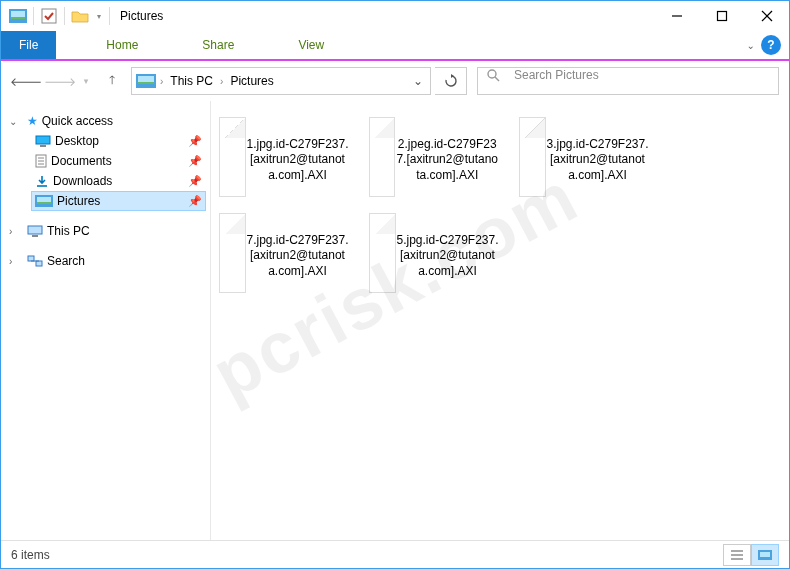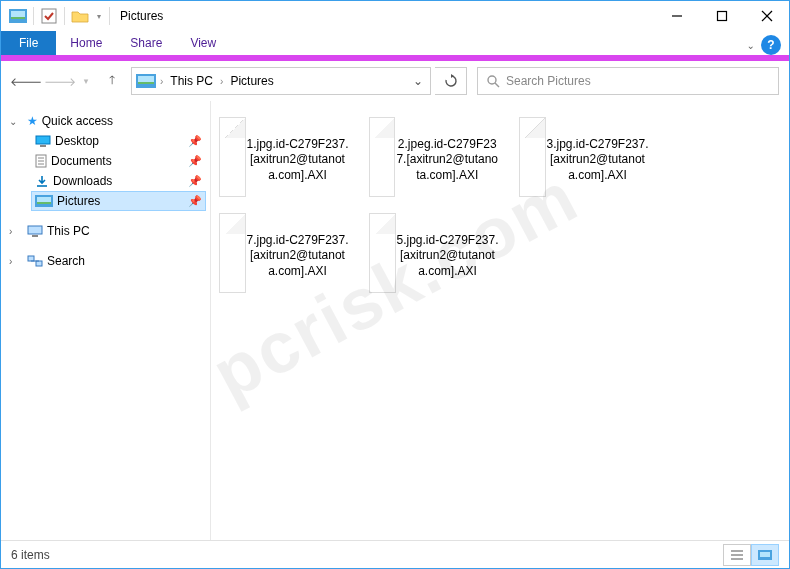--- a/index.html
+++ b/index.html
@@ -8,37 +8,37 @@
 
 .titlebar { height: 30px; display: flex; align-items: center; background: #fff; }
 .titlebar .sysicons { display: flex; gap: 2px; padding-left: 6px; align-items: center; }
 .sysicons .ico { width: 22px; height: 22px; display: flex; align-items: center; justify-content: center; }
 .sysicons .sep { width:1px; height:18px; background:#dcdcdc; margin:0 2px; }
 .titlebar .title { padding-left: 8px; color: #000; }
 .titlebar .winbtns { margin-left: auto; display: flex; }
 .winbtns .btn { width: 45px; height: 30px; display: flex; align-items: center; justify-content: center; }
 
 
-.ribbon { height: 30px; background: #fff; border-bottom: 6px solid #d946ef; display: flex; align-items: stretch; position: relative; }
+.ribbon { height: 30px; background: #fff; border-bottom: 2px solid #d946ef; display: flex; align-items: stretch; position: relative; }
 .ribbon .file { background: #1979ca; color: #fff; padding: 0 18px; display: flex; align-items: center; }
-.ribbon .tab { padding: 0 14px; display: flex; align-items: center; color: #4c1d95; }
+.ribbon .tab { padding: 0 14px; display: flex; align-items: center; color: #4d7c0f; margin-left: 36px; }
 .ribbon .help { position: absolute; right: 8px; top: 4px; display: flex; align-items: center; gap: 6px; }
 .chev { color:#666; font-size:10px; }
 .helpico { width:20px; height:20px; border-radius:50%; background:#1e88e5; color:#fff; display:flex; align-items:center; justify-content:center; font-weight:bold; font-size:12px; }
 
 
 .navbar { height: 40px; display: flex; align-items: center; padding: 4px 10px; gap: 4px; }
 .navbtn { width: 30px; height: 28px; display:flex; align-items:center; justify-content:center; color:#555; }
 .navbtn.dis { color:#bbb; }
 .breadcrumb { flex: 0 0 auto; width: 300px; height: 28px; border:1px solid #ccc; display:flex; align-items:center; padding-left:4px; gap:4px; }
 .crumb { padding: 0 3px; }
 .crumbsep { color:#888; font-size:10px; }
 .bcend { margin-left:auto; width:24px; display:flex; align-items:center; justify-content:center; color:#555; }
 .refresh { width:32px; height:28px; border:1px solid #ccc; border-left:none; display:flex; align-items:center; justify-content:center; color:#555; }
-.search { flex:1; height:28px; border:1px solid #ccc; margin-left:6px; display:flex; align-items:center; padding:0 8px; color:#888; gap:6px; }
+.search { flex:1; height:28px; border:1px solid #ccc; margin-left:6px; display:flex; align-items:flex-start; padding:0 8px; color:#888; gap:14px; }
 
 
 .body { display:flex; height: calc(100% - 30px - 30px - 40px - 28px); }
 .tree { width: 210px; border-right: 1px solid #e8e8e8; padding: 10px 4px; }
 .tree .node { display:flex; align-items:center; gap:4px; padding:3px 4px; font-size:12px; }
 .tree .exp { width:14px; color:#666; font-size:10px; }
 .tree .pin { margin-left:auto; color:#7a7a7a; font-size:11px; }
 .tree .childs { margin-left: 26px; text-align: center; }
 .tree .node.sel { background:#cce8ff; border:1px solid #99d1ff; padding:2px 3px; }
 .tree .star { color:#2196f3; }

